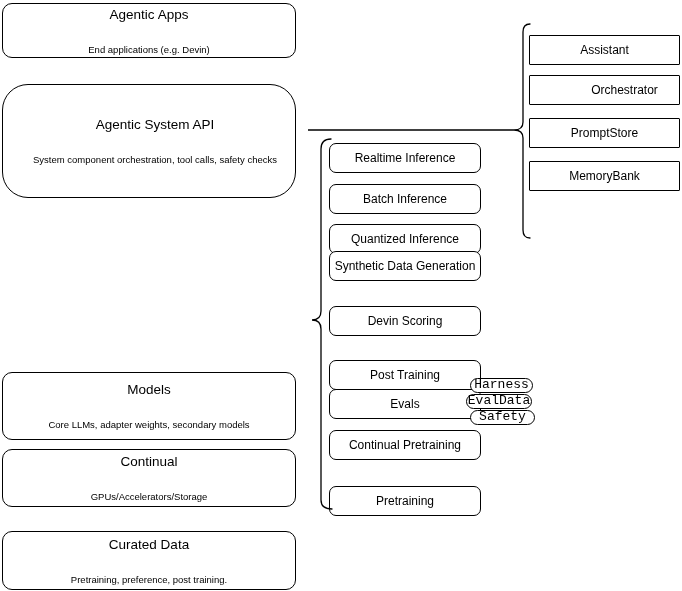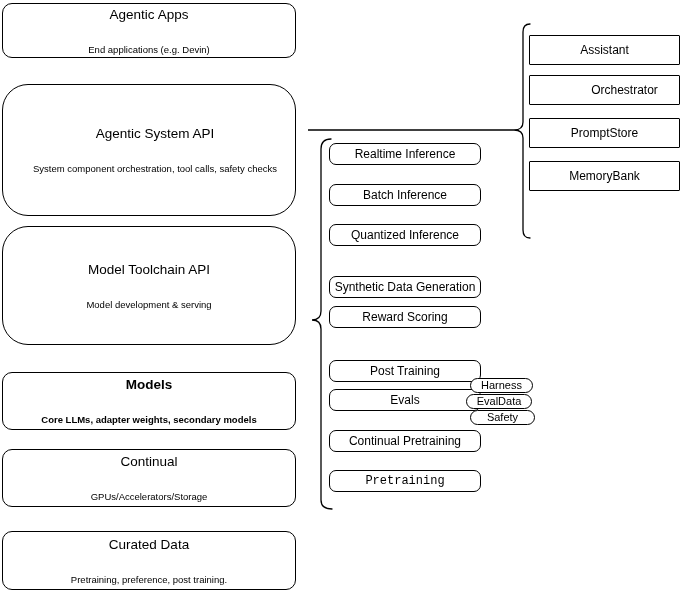--- a/index.html
+++ b/index.html
@@ -20,56 +20,53 @@
     flex-direction:column;
     align-items:center;
     justify-content:center;
     text-align:center;
   }
   .lbox{left:2px;width:294px;}
   .lbox .title{font-size:13.5px;line-height:17px;}
   .lbox .subtitle{font-size:9.5px;line-height:13px;margin-top:20px;}
   .r10{border-radius:10px;}
   .r26{border-radius:26px;}
-  .mbox{left:329px;width:152px;height:22px;border-radius:7px;font-size:12px;}
+  .mbox{left:329px;width:152px;height:30px;border-radius:7px;font-size:12px;}
   .rbox{left:529px;width:151px;height:30px;border-radius:1px;font-size:12px;}
   .pill{
     position:absolute;
     box-sizing:border-box;
     background:#ffffff;
     border:1.3px solid #000;
     border-radius:8px;
     height:15px;
-    display:flex;align-items:flex-start;justify-content:center;
-    font-size:11px;
+    display:flex;align-items:flex-end;justify-content:center;
+    font-size:13px;
     z-index:5;
+    font-family:Liberation Mono, monospace;
   }
   .overlay{position:absolute;left:0;top:0;width:682px;height:591px;pointer-events:none;}
 </style>
 </head>
 <body>
 
 <div class="canvas">
 
   <div class="node lbox r10" style="top:3px;height:55px;">
     <div class="title">Agentic Apps</div>
     <div class="subtitle">End applications (e.g. Devin)</div>
   </div>
 
-  <div class="node lbox r26" style="top:84px;height:132px;padding-left:12px;">
+  <div class="node lbox r26" style="top:84px;height:114px;padding-left:12px;">
     <div class="title">Agentic System API</div>
     <div class="subtitle">System component orchestration, tool calls, safety checks</div>
   </div>
 
-  <div class="node lbox r26" style="top:226px;height:119px;">
-    <div class="title">Model Toolchain API</div>
-    <div class="subtitle">Model development &amp; serving</div>
-  </div>
 
-  <div class="node lbox r10" style="top:372px;height:58px;font-weight:bold;">
+  <div class="node lbox r10" style="top:372px;height:68px;">
     <div class="title">Models</div>
     <div class="subtitle">Core LLMs, adapter weights, secondary models</div>
   </div>
 
   <div class="node lbox r10" style="top:449px;height:58px;">
     <div class="title">Continual</div>
     <div class="subtitle">GPUs/Accelerators/Storage</div>
   </div>
 
   <div class="node lbox r10" style="top:531px;height:59px;">
@@ -79,36 +76,36 @@
 
   <div class="node mbox" style="top:143px;">
     <span>Realtime Inference</span>
   </div>
   <div class="node mbox" style="top:184px;">
     <span>Batch Inference</span>
   </div>
   <div class="node mbox" style="top:224px;">
     <span>Quantized Inference</span>
   </div>
-  <div class="node mbox" style="top:276px;">
+  <div class="node mbox" style="top:251px;">
     <span>Synthetic Data Generation</span>
   </div>
   <div class="node mbox" style="top:306px;">
-    <span>Reward Scoring</span>
+    <span>Devin Scoring</span>
   </div>
   <div class="node mbox" style="top:360px;">
     <span>Post Training</span>
   </div>
   <div class="node mbox" style="top:389px;">
     <span>Evals</span>
   </div>
   <div class="node mbox" style="top:430px;">
     <span>Continual Pretraining</span>
   </div>
-  <div class="node mbox" style="top:470px;font-family:Liberation Mono, monospace;">
+  <div class="node mbox" style="top:486px;">
     <span>Pretraining</span>
   </div>
 
   <div class="pill" style="left:470px;top:378px;width:63px;">
     <span>Harness</span>
   </div>
   <div class="pill" style="left:466px;top:394px;width:66px;">
     <span>EvalData</span>
   </div>
   <div class="pill" style="left:470px;top:410px;width:65px;">

